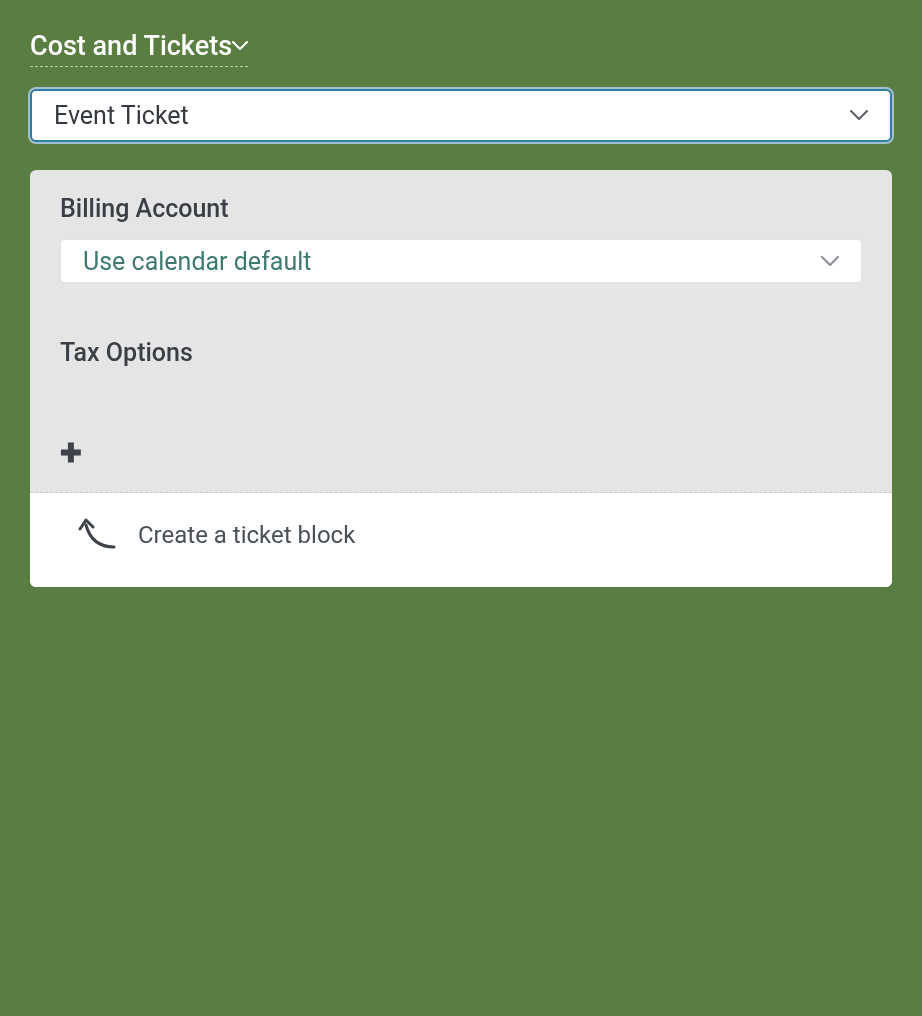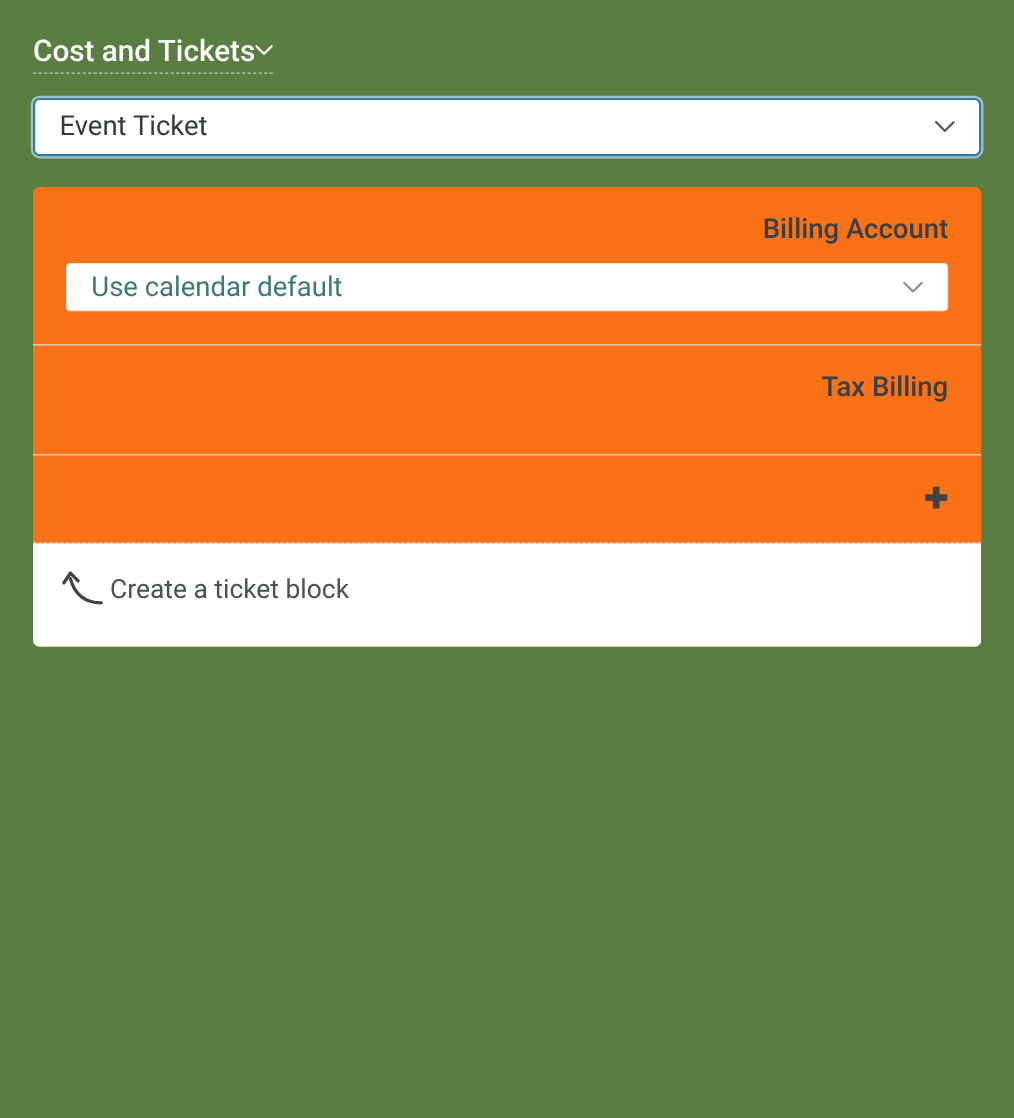--- a/index.html
+++ b/index.html
@@ -38,24 +38,23 @@
       display: flex;
       align-items: center;
       padding: 0 22px;
       font-size: 25px;
       color: #353a40;
       justify-content: space-between;
       margin-bottom: 28px;
       cursor: pointer;
     }
     .form-card {
-      background: #f97316;
+      background: #e5e5e5;
       border-radius: 6px;
       overflow: hidden;
-      text-align: right;
     }
     .form-row {
       padding: 24px 30px 30px 30px;
       border-bottom: 1px solid #e3e5e7;
     }
     .form-label {
       font-size: 25px;
       font-weight: 500;
       color: #3a3f45;
       margin-bottom: 16px;
@@ -84,24 +83,24 @@
       border-bottom: 1px dashed #c9cbcd;
       cursor: pointer;
     }
     .add-row .plus {
       font-size: 26px;
       font-weight: 700;
       color: #3e4349;
     }
     .hint-row {
       background: #ffffff;
-      padding: 24px 30px 38px 26px;
+      padding: 24px 30px 38px 48px;
       display: flex;
       align-items: flex-end;
-      gap: 4px;
+      gap: 20px;
       font-size: 24px;
       color: #4a5057;
     }
     .hint-arrow {
       display: inline-flex;
       margin-bottom: -2px;
     }
     svg { display: block; }
   </style>
 </head>
@@ -135,21 +134,21 @@
         <svg width="18" height="11" viewBox="0 0 18 11">
             <path d="M1 1 L9 9 L17 1" stroke="#8a8f95" stroke-width="2" fill="none" stroke-linecap="round" stroke-linejoin="round"></path>
           </svg>
       </span>
     </div>
   </div>
 
 
 
   <div class="form-row">
-    <div class="form-label">Tax Billing</div>
+    <div class="form-label">Tax Options</div>
   </div>
 
   <div class="add-row">
     <span class="plus">✚</span>
   </div>
 
   <div class="hint-row">
     <span class="hint-arrow">
       <svg width="40" height="34" viewBox="0 0 40 34">
         <path d="M36 30 Q 14 30 8 8" stroke="#3e4349" stroke-width="3" fill="none" stroke-linecap="round"></path>

